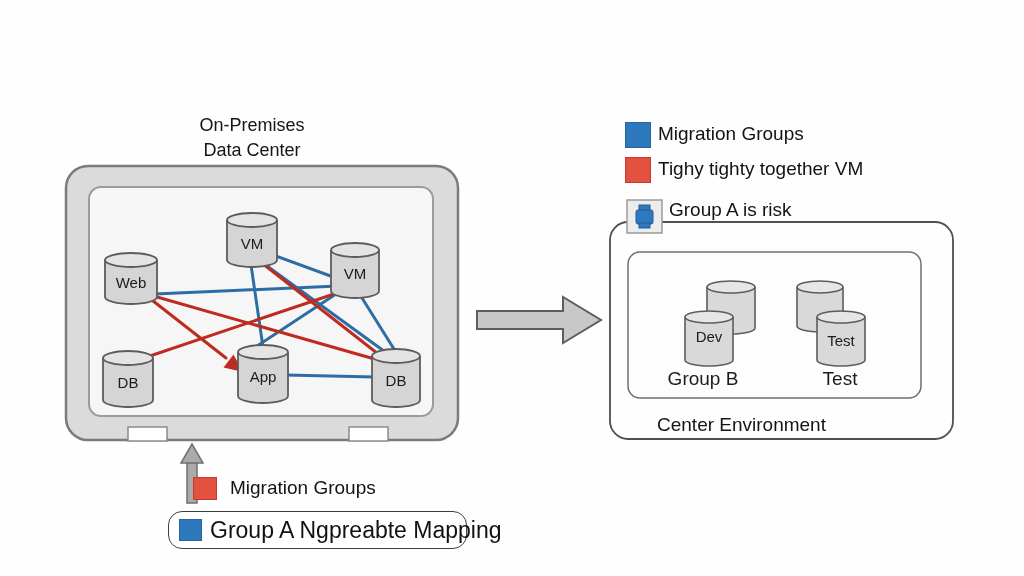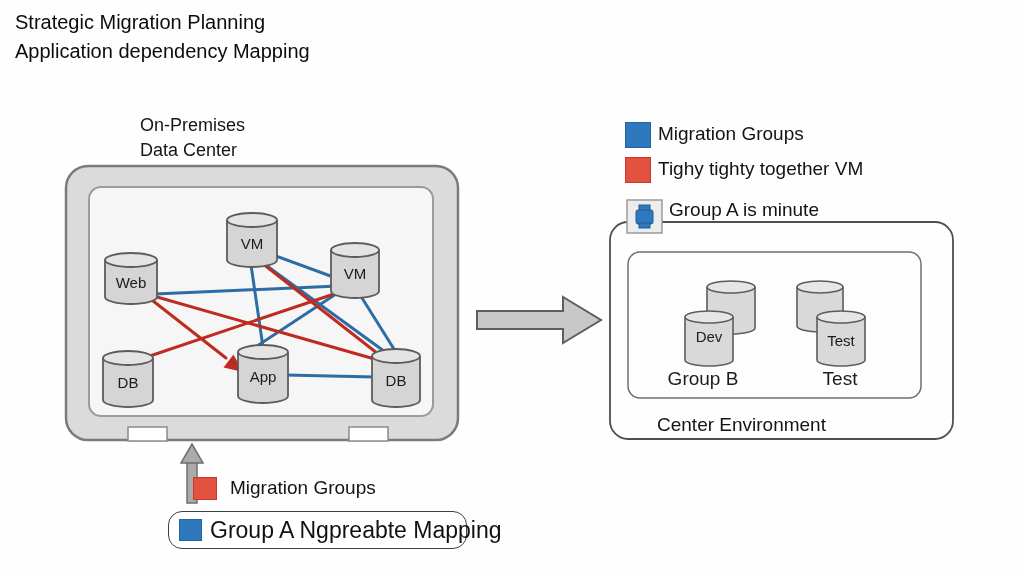--- a/index.html
+++ b/index.html
@@ -4,21 +4,21 @@
 <style>
   html,body{margin:0;padding:0;background:#ffffff;}
   #stage{
     position:relative;width:1024px;height:576px;background:#fefefe;overflow:hidden;
     font-family:"Liberation Sans","DejaVu Sans",sans-serif;color:#111;
   }
   .abs{position:absolute;}
   #bg-svg{position:absolute;left:0;top:0;width:1024px;height:576px;}
 
   .title{left:15px;top:8px;font-size:20px;line-height:29px;font-weight:500;color:#0c0c0c;}
-  .onprem-heading{left:140px;top:113px;width:224px;font-size:18px;line-height:25px;color:#151515;}
+  .onprem-heading{left:140px;top:113px;width:224px;text-align:center;font-size:18px;line-height:25px;color:#151515;}
 
   .cyl-label{transform:translate(-50%,-50%);font-size:15px;color:#1c1c1c;white-space:nowrap;}
   .grp-label{transform:translate(-50%,-50%);font-size:19px;color:#1c1c1c;white-space:nowrap;}
 
   .swatch{width:24px;height:24px;}
   .swatch.blue{background:#2e78bd;border:1px solid #25659f;}
   .swatch.red{background:#e2523e;border:1px solid #c23b2b;}
   .legend-label{font-size:19px;color:#131313;white-space:nowrap;}
   .legend-multiline{left:666px;top:198px;font-size:19px;line-height:23px;color:#131313;background:#fefefe;padding:0 3px;white-space:nowrap;}
 
@@ -100,43 +100,39 @@
     </g>
 
     <g>
       <rect x="627" y="200" width="35" height="33" fill="#ececec" stroke="#9a9a9a" stroke-width="1.5"></rect>
       <rect x="639" y="205" width="11" height="6" fill="#2e78bd" stroke="#1f5c96" stroke-width="1"></rect>
       <rect x="636" y="210" width="17" height="14" rx="2" fill="#2e78bd" stroke="#1f5c96" stroke-width="1"></rect>
       <rect x="639" y="223" width="11" height="5" fill="#2e78bd" stroke="#1f5c96" stroke-width="1"></rect>
     </g>
   </svg>
 
-  <div class="abs title">
-    <div>Strategic Migration Planning</div>
-    <div>Application dependency Mapping</div>
-  </div>
 
   <div class="abs onprem-heading">
     <div>On-Premises</div>
     <div>Data Center</div>
   </div>
 
   <div class="abs cyl-label" style="left:131px;top:282px;">Web</div>
   <div class="abs cyl-label" style="left:252px;top:243px;">VM</div>
   <div class="abs cyl-label" style="left:355px;top:273px;">VM</div>
   <div class="abs cyl-label" style="left:128px;top:382px;">DB</div>
   <div class="abs cyl-label" style="left:263px;top:376px;">App</div>
   <div class="abs cyl-label" style="left:396px;top:380px;">DB</div>
 
   <div class="abs swatch blue" style="left:625px;top:122px;"></div>
   <div class="abs legend-label" style="left:658px;top:123px;">Migration Groups</div>
   <div class="abs swatch red" style="left:625px;top:157px;"></div>
   <div class="abs legend-label" style="left:658px;top:158px;">Tighy tighty together VM</div>
   <div class="abs legend-multiline">
-    <div>Group A is minute</div>
+    <div>Group A is risk</div>
   </div>
 
   <div class="abs cyl-label" style="left:709px;top:336px;">Dev</div>
   <div class="abs cyl-label" style="left:841px;top:340px;">Test</div>
   <div class="abs grp-label" style="left:703px;top:379px;">Group B</div>
   <div class="abs grp-label" style="left:840px;top:379px;">Test</div>
   <div class="abs cloud-title">Center Environment</div>
 
   <div class="abs bottom-red-swatch"></div>
   <div class="abs bottom-arrow-label">Migration Groups</div>

